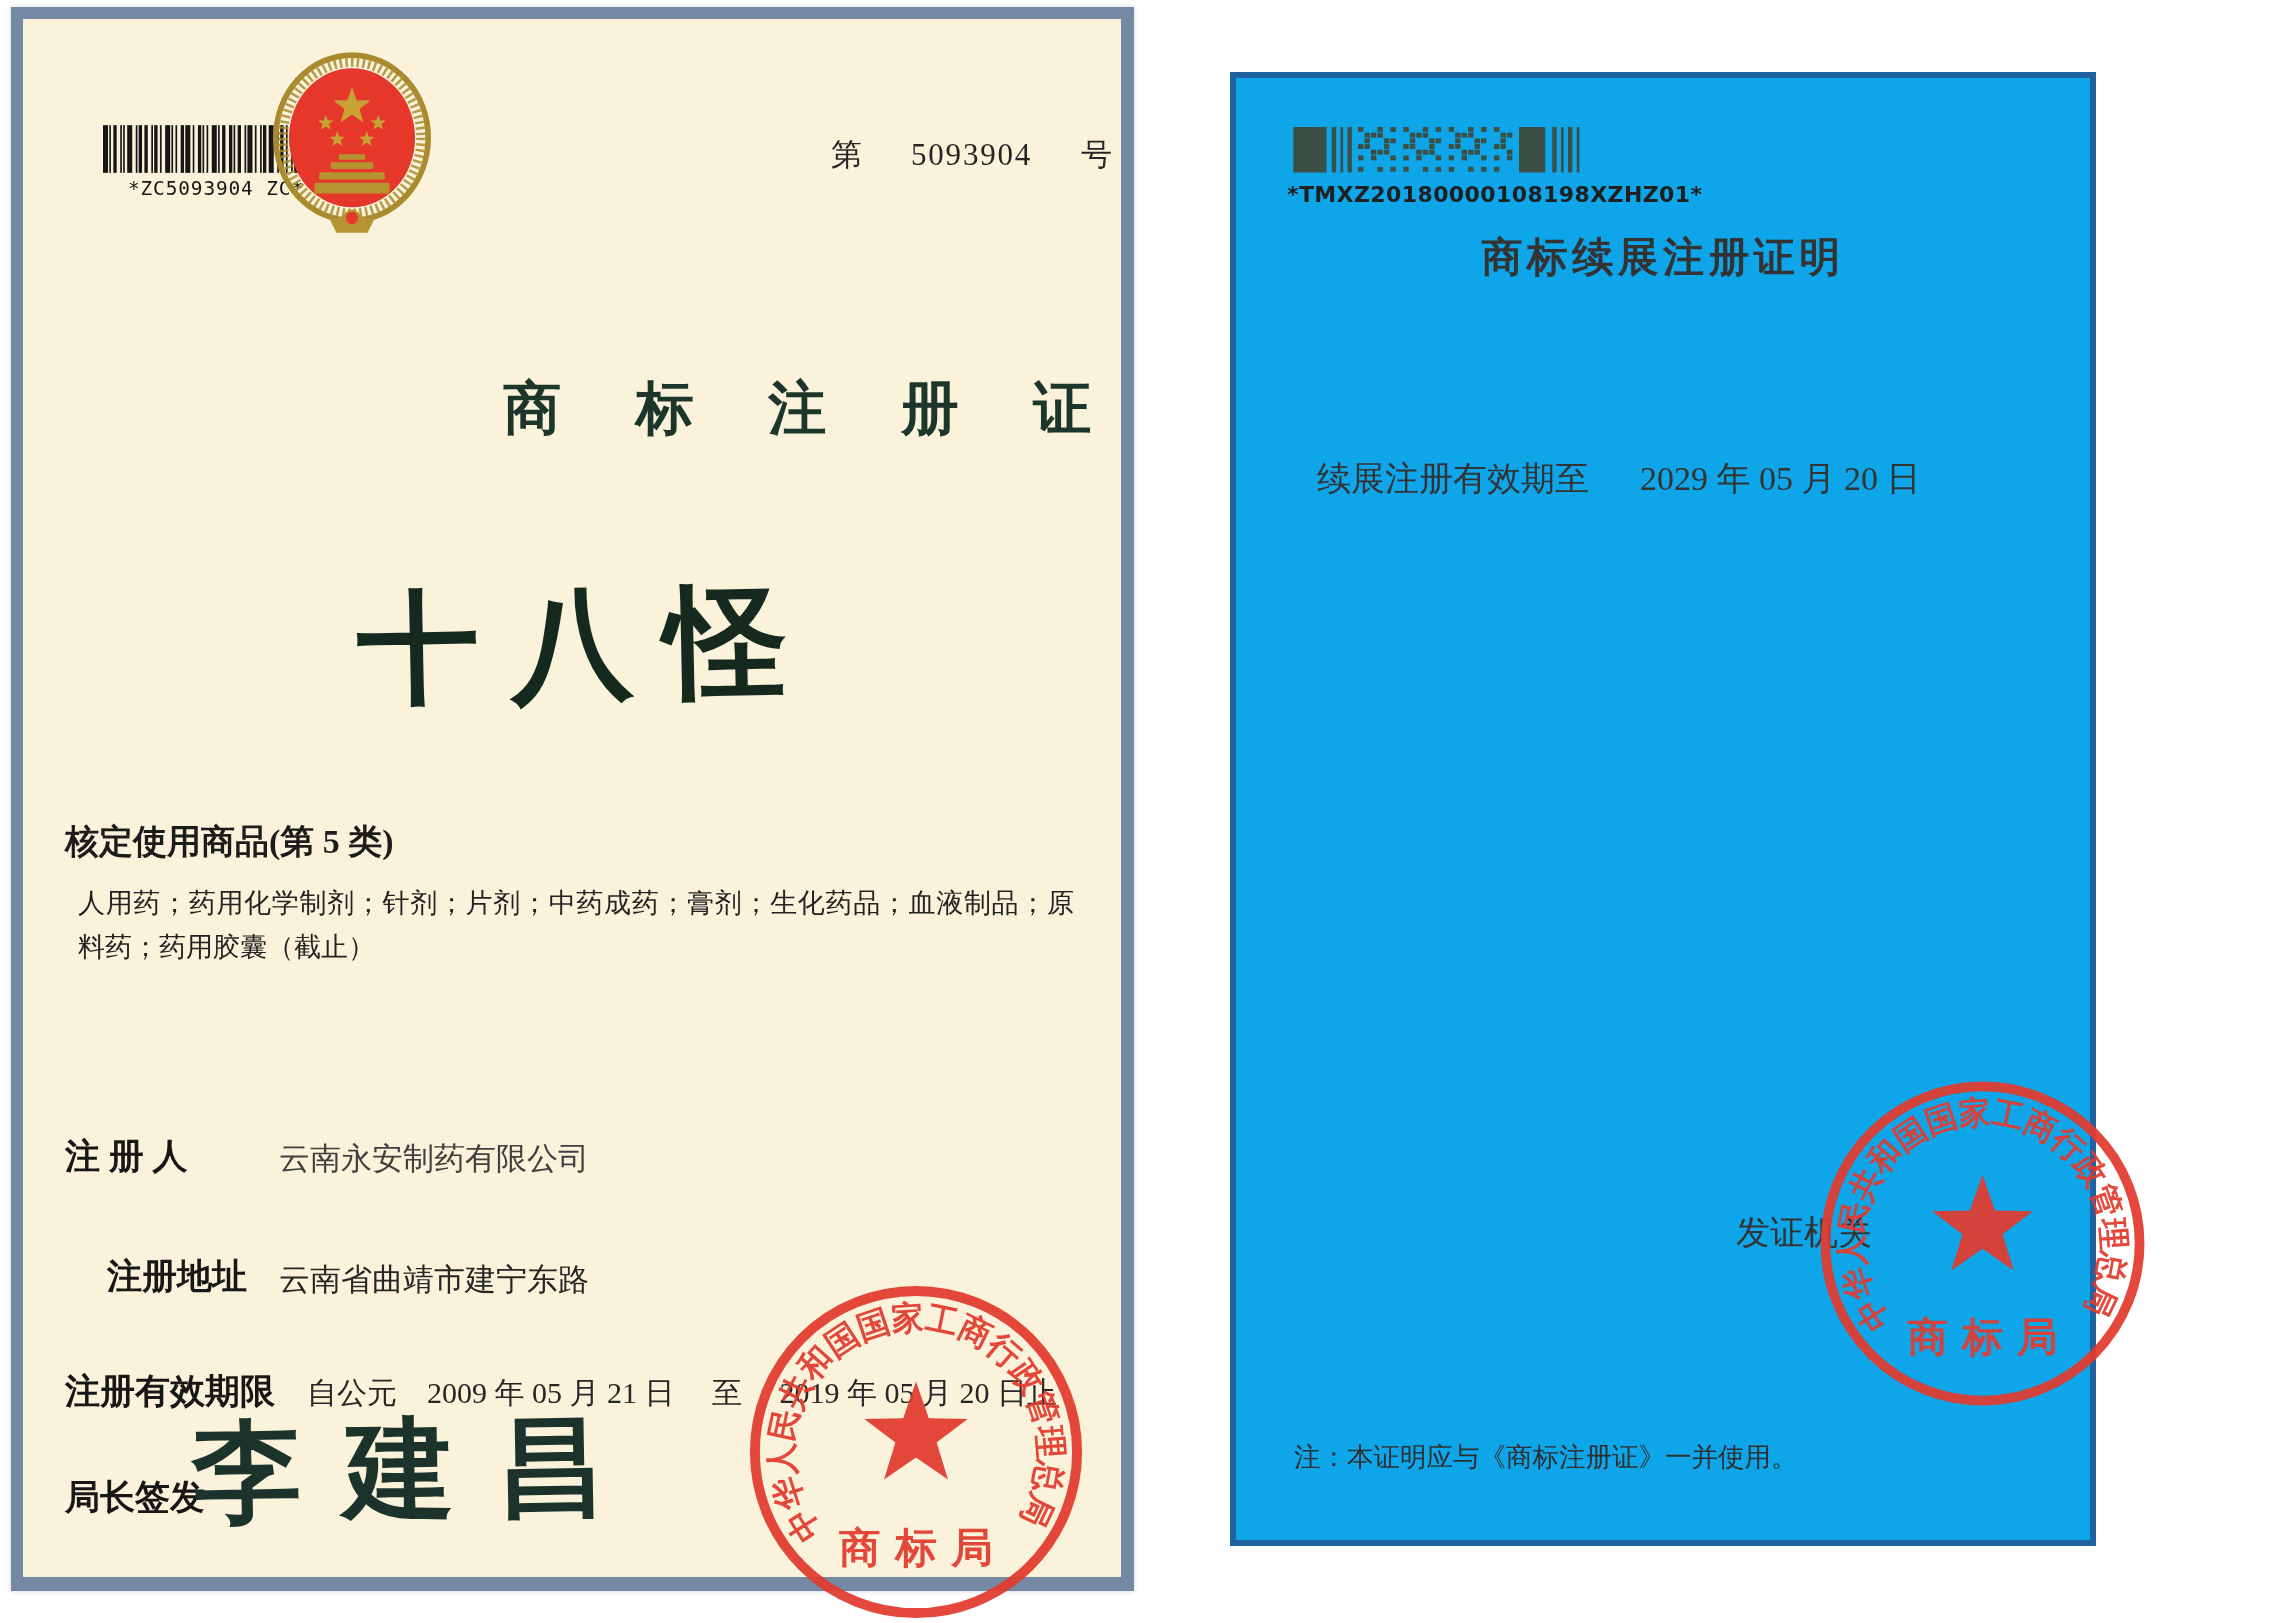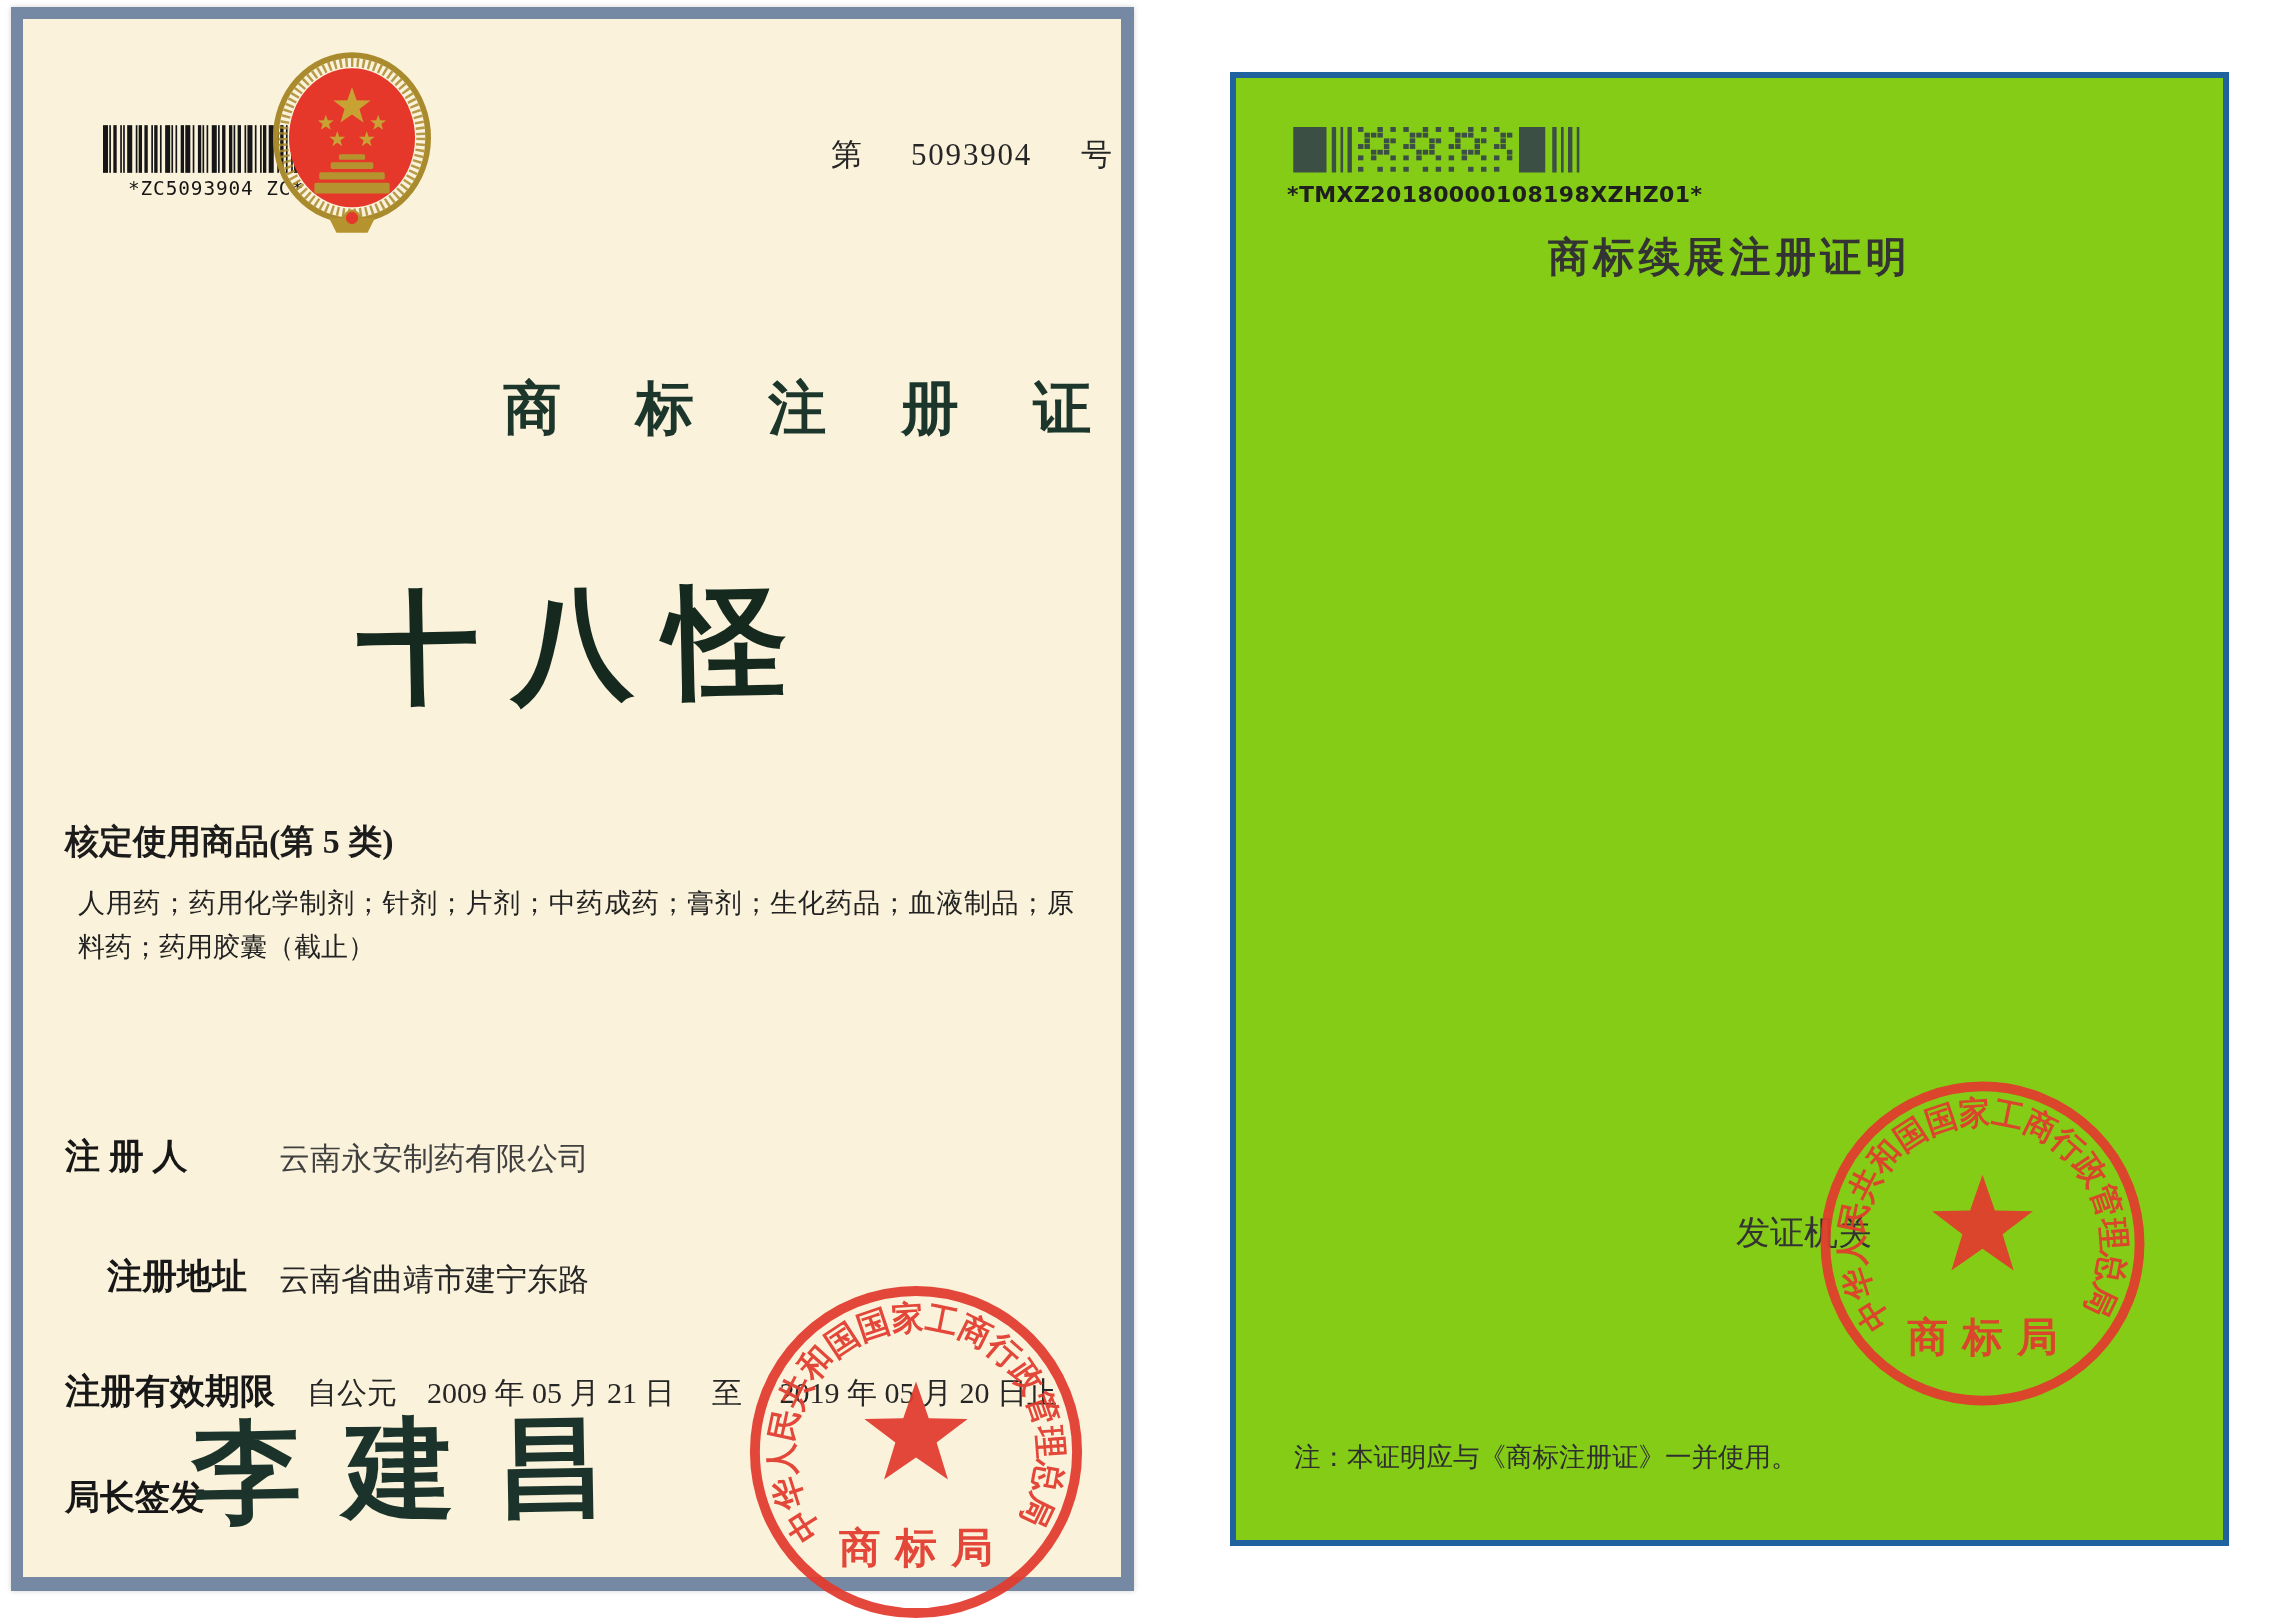--- a/index.html
+++ b/index.html
@@ -47,22 +47,22 @@
   .signer-label{position:absolute;left:42px;top:1455px;font-size:35px;}
   .signature{
     position:absolute;left:150px;top:1377px;width:494px;text-align:center;
     font-size:110px;font-weight:700;color:#1b332a;letter-spacing:42px;
     transform:rotate(-1deg);font-family:"DejaVu Serif","Liberation Serif",serif;
   }
   .stamp{position:absolute;opacity:.93;pointer-events:none;}
   .stamp-left{left:712px;top:1252px;width:362px;height:362px;}
   
   .page-right{
-    position:absolute;left:1230px;top:72px;width:999px;height:1474px;
-    background:#84cc16;border:6.2px solid #2061a0;box-sizing:border-box;padding-left:44px;
+    position:absolute;left:1230px;top:72px;width:866px;height:1474px;
+    background:#0ea5e9;border:6.2px solid #2061a0;box-sizing:border-box;padding-left:44px;
   }
   .bc2-wrap{position:absolute;left:51px;top:49px;width:309px;text-align:center;}
   .bc2-text{font-family:"DejaVu Sans","Liberation Sans",sans-serif;font-weight:700;font-size:22px;color:#1f1f1f;margin-top:1.8px;letter-spacing:0.4px;}
   .r-title{
     position:absolute;left:0;top:152px;width:100%;text-align:center;
     font-size:41px;color:#333;letter-spacing:4.4px;font-weight:600;
   }
   .r-approve{position:absolute;left:81px;top:275px;font-size:34px;color:#333;white-space:nowrap;}
   .r-valid{position:absolute;left:81px;top:378px;font-size:34px;color:#333;white-space:nowrap;}
   .r-issuer{position:absolute;left:500px;top:1132px;font-size:34px;color:#333;}
@@ -266,20 +266,21 @@
         <rect x="296" y="0" width="5" height="52" fill="#3c4f45"></rect>
         <rect x="306" y="0" width="3" height="52" fill="#3c4f45"></rect>
         <rect x="314" y="0" width="5" height="52" fill="#3c4f45"></rect>
         <rect x="324" y="0" width="3" height="52" fill="#3c4f45"></rect>
       </svg>
     <div class="bc2-text">*TMXZ20180000108198XZHZ01*</div>
   </div>
 
   <div class="r-title">商标续展注册证明</div>
 
+  <div class="r-valid">续展注册有效期至 　 2029 年 05 月 20 日</div>
 
   <div class="r-issuer">发证机关</div>
 
   <svg class="stamp stamp-right" viewBox="-200 -200 400 400">
     <circle cx="0" cy="0" r="178" fill="none" stroke="#e23b2e" stroke-width="11"></circle>
     <path id="ringR" d="M -104,88 A 136,136 0 1 1 104,88" fill="none"></path>
     <text class="seal-ring-text"><textPath href="#ringR" startOffset="0" textLength="600" lengthAdjust="spacingAndGlyphs">中华人民共和国国家工商行政管理总局</textPath></text>
     <polygon fill="#e23b2e" transform="translate(0,-18)" points="0,-60 14.1,-19.4 57.1,-18.5 22.8,7.4 35.3,48.5 0,24 -35.3,48.5 -22.8,7.4 -57.1,-18.5 -14.1,-19.4"></polygon>
     <text class="seal-bottom-text" x="8" y="122" text-anchor="middle">商标局</text>
   </svg>

